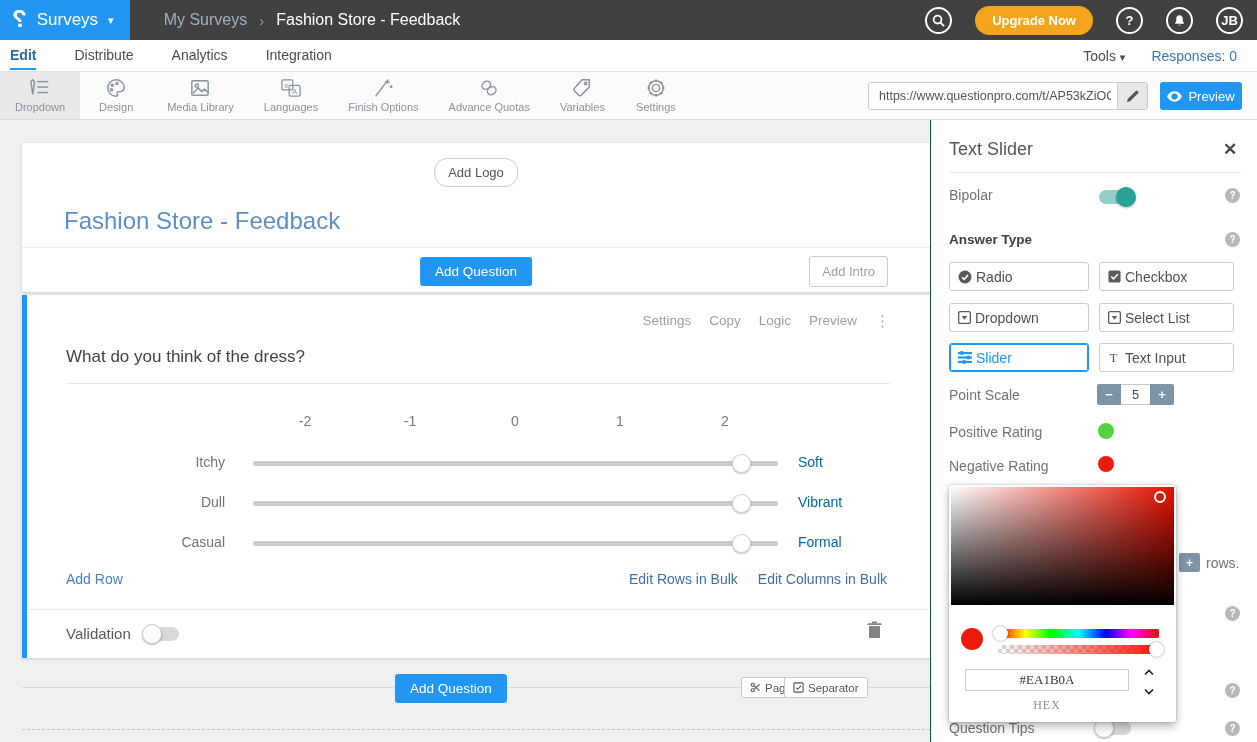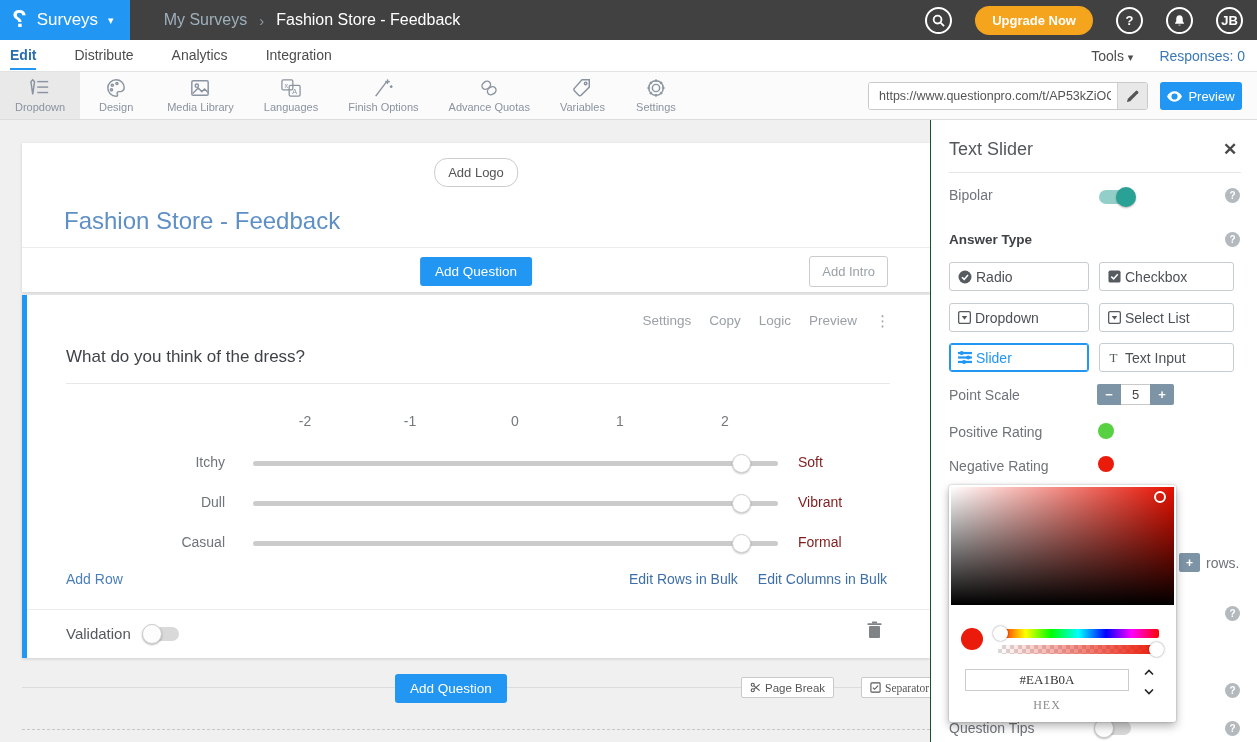--- a/index.html
+++ b/index.html
@@ -18,21 +18,21 @@
   .crumb-current { color:#fff; }
   .topbar-right { margin-left:auto; display:flex; align-items:center; gap:23px; padding-right:14px; }
   .circle-btn { width:27px; height:27px; border:2px solid #fff; border-radius:50%; display:flex; align-items:center; justify-content:center; color:#fff; font-size:13px; font-weight:bold; cursor:pointer; background:transparent; }
   .upgrade-btn { background:#F5A41D; color:#fff; font-size:13px; font-weight:bold; border:none; border-radius:15px; padding:7px 17px; cursor:pointer; }
 
   
   .navbar { position:absolute; left:0; top:40px; width:1257px; height:32px; background:#fff; border-bottom:1px solid #e2e2e2; display:flex; align-items:center; z-index:29; }
   .nav-tabs { display:flex; gap:38px; padding-left:10px; font-size:14px; }
   .nav-tab { color:#4d4d4d; cursor:pointer; padding:6px 0 5px; }
   .nav-tab.active { color:#2b6dad; border-bottom:2px solid #2196f3; font-weight:bold; }
-  .nav-right { margin-left:auto; display:flex; align-items:center; gap:26px; padding-right:12px; font-size:14px; }
+  .nav-right { margin-left:auto; display:flex; align-items:center; gap:26px; padding-right:20px; font-size:14px; }
   .tools-link { color:#4d4d4d; cursor:pointer; }
   .tools-link .caret { color:#4d4d4d; }
   .responses { color:#3a78b5; }
 
   
   .toolbar { position:absolute; left:0; top:72px; width:1257px; height:48px; background:#fbfbfb; border-bottom:1px solid #dcdcdc; display:flex; align-items:stretch; z-index:28; }
   .tool-item { display:flex; flex-direction:column; align-items:center; justify-content:center; gap:3px; padding:0 15px; min-width:72px; color:#8a93a0; cursor:pointer; }
   .tool-item.active { background:#e9e9ea; }
   .tool-item svg { stroke:#8a93a0; }
   .tool-label { font-size:11px; white-space:nowrap; }
@@ -55,21 +55,21 @@
   .question-card { left:22px; top:295px; width:908px; height:363px; border-left:5px solid #2196f3; }
   .q-actions { position:absolute; right:40px; top:18px; display:flex; align-items:center; gap:18px; font-size:13.5px; color:#9aa0a6; }
   .q-action { cursor:pointer; }
   .q-dots { font-size:15px; letter-spacing:0; cursor:pointer; line-height:1; }
   .q-text { position:absolute; left:39px; top:52px; font-size:17px; color:#3f4348; cursor:text; }
   .q-divider { position:absolute; left:39px; right:40px; top:88px; border-top:1px solid #e8e8e8; }
   .scale-row { position:absolute; left:226px; top:118px; width:525px; height:16px; }
   .scale-label { position:absolute; transform:translateX(-50%); font-size:14px; color:#75797e; }
   .slider-row { position:absolute; left:0; width:100%; height:22px; }
   .sl-left { position:absolute; left:0; width:198px; text-align:right; font-size:14px; color:#6e7479; top:2px; }
-  .sl-right { position:absolute; left:771px; font-size:14px; color:#7f1d1d; top:2px; }
+  .sl-right { position:absolute; left:771px; font-size:14px; color:#0369a1; top:2px; }
   .sl-track { position:absolute; left:226px; top:9px; width:525px; height:5px; background:#cbcbcb; border-radius:3px; cursor:pointer; }
   .sl-handle { position:absolute; left:479px; top:1px; width:19px; height:19px; background:#fff; border:1px solid #d2d2d2; border-radius:50%; box-shadow:0 1px 2px rgba(0,0,0,.25); cursor:grab; }
   .add-row-link { position:absolute; left:39px; top:276px; font-size:14px; color:#4a7ebb; cursor:pointer; }
   .bulk-links { position:absolute; right:43px; top:276px; display:flex; gap:20px; font-size:14px; color:#3f6fa8; }
   .bulk-link { cursor:pointer; }
   .q-divider2 { position:absolute; left:0; width:100%; top:314px; border-top:1px solid #ececec; }
   .validation-row { position:absolute; left:39px; top:330px; display:flex; align-items:center; gap:14px; }
   .validation-label { font-size:15px; color:#56595d; }
   .trash-btn { position:absolute; right:48px; top:326px; cursor:pointer; color:#808487; }
 
@@ -78,21 +78,21 @@
   .toggle.off { background:#d9d9d9; }
   .toggle.off .knob { position:absolute; left:-3px; top:-3px; width:20px; height:20px; border-radius:50%; background:#fdfdfd; border:1px solid #ccc; box-shadow:0 1px 2px rgba(0,0,0,.3); }
   .toggle.on { background:#93cfc8; }
   .toggle.on .knob { position:absolute; right:-3px; top:-3px; width:20px; height:20px; border-radius:50%; background:#2aa195; box-shadow:0 1px 2px rgba(0,0,0,.3); }
 
   
   .footer-line { position:absolute; left:22px; top:687px; width:908px; border-top:1px solid #dcdcdc; }
   .add-question-2 { position:absolute; left:395px; top:674px; z-index:2; }
   .mini-btn { position:absolute; top:677px; height:21px; background:#fff; border:1px solid #c9c9c9; border-radius:2px; font-size:11.5px; color:#555; display:flex; align-items:center; gap:4px; padding:0 8px; cursor:pointer; z-index:2; }
   .page-break-btn { left:741px; }
-  .separator-btn { left:861px;font-family:Liberation Serif, serif; }
+  .separator-btn { left:784px; }
   .dashed-line { position:absolute; left:22px; top:729px; width:908px; border-top:1px dashed #c6c6c6; }
 
   
   .panel { position:absolute; left:930px; top:120px; width:327px; height:622px; background:#fff; border-left:1px solid #14532d; z-index:10; }
   .panel-title { position:absolute; left:18px; top:19px; font-size:18px; color:#53575c; }
   .panel-close { position:absolute; left:292px; top:19px; font-size:17px; font-weight:bold; color:#4a4a4a; cursor:pointer; }
   .panel-divider { position:absolute; left:18px; top:52px; width:292px; border-top:1px solid #e6e6e6; }
   .panel-label { position:absolute; left:18px; font-size:14px; color:#6f747a; }
   .panel-label-bold { position:absolute; left:18px; font-size:13.5px; font-weight:bold; color:#3e4247; }
   .help-icon { position:absolute; left:294px; width:15px; height:15px; border-radius:50%; background:#b4b9be; color:#fff; font-size:10px; font-weight:bold; display:flex; align-items:center; justify-content:center; cursor:pointer; }

